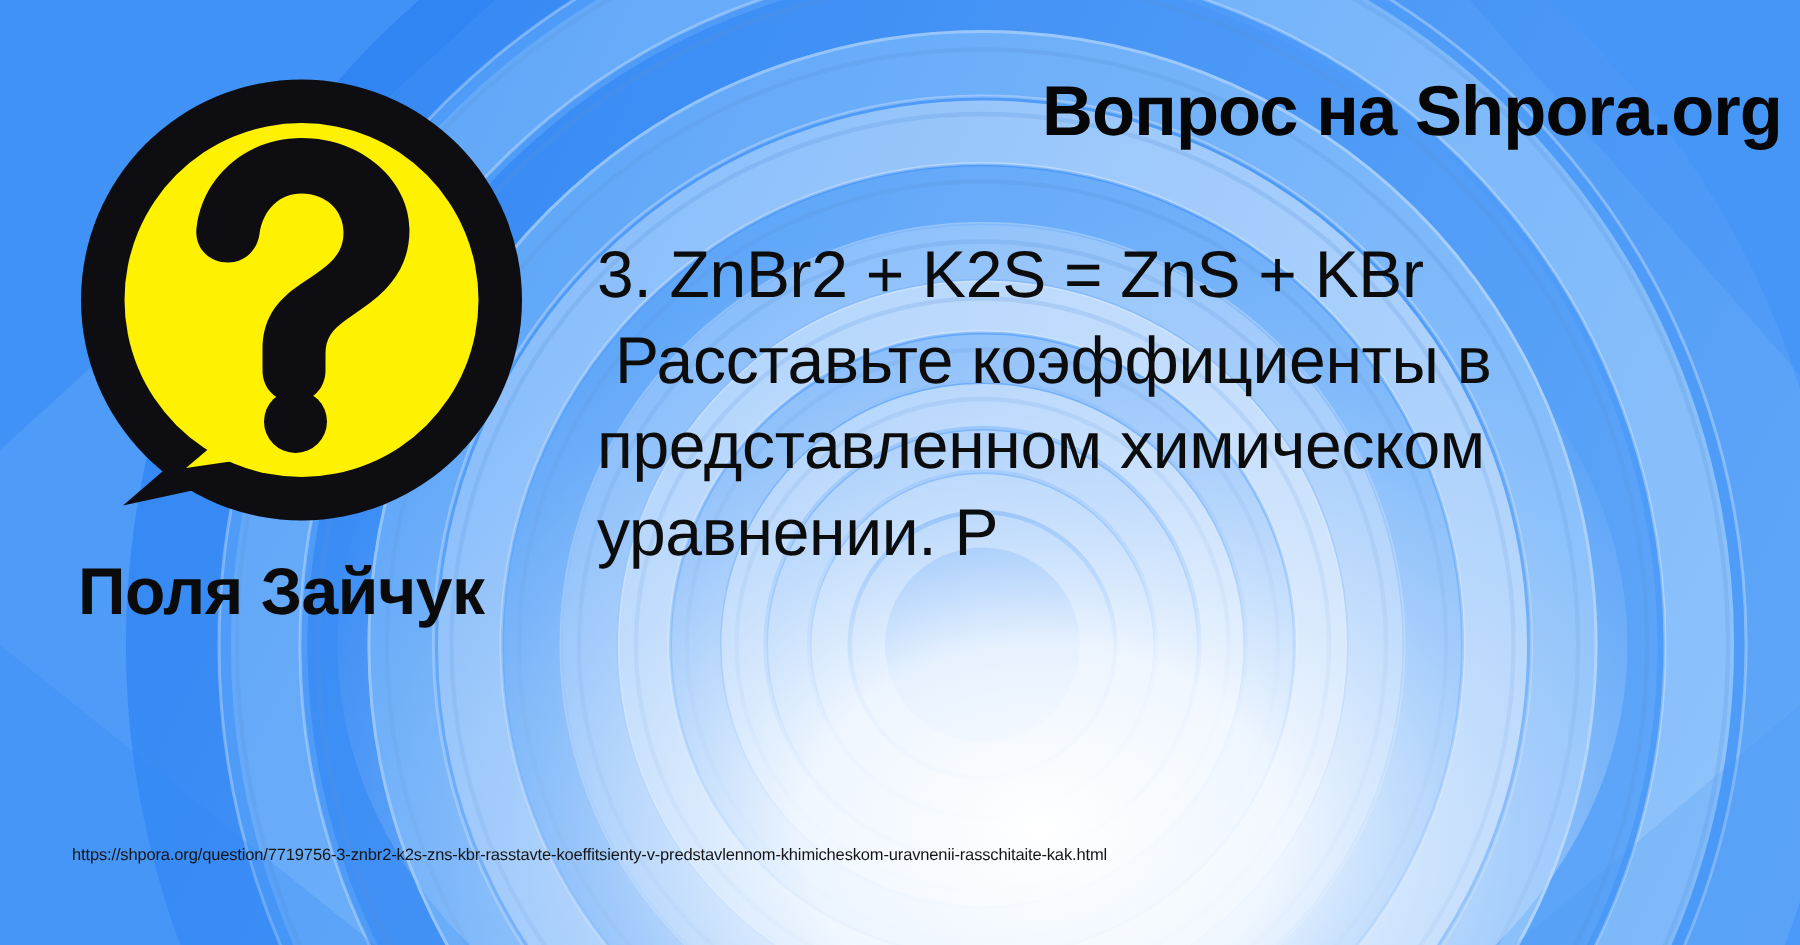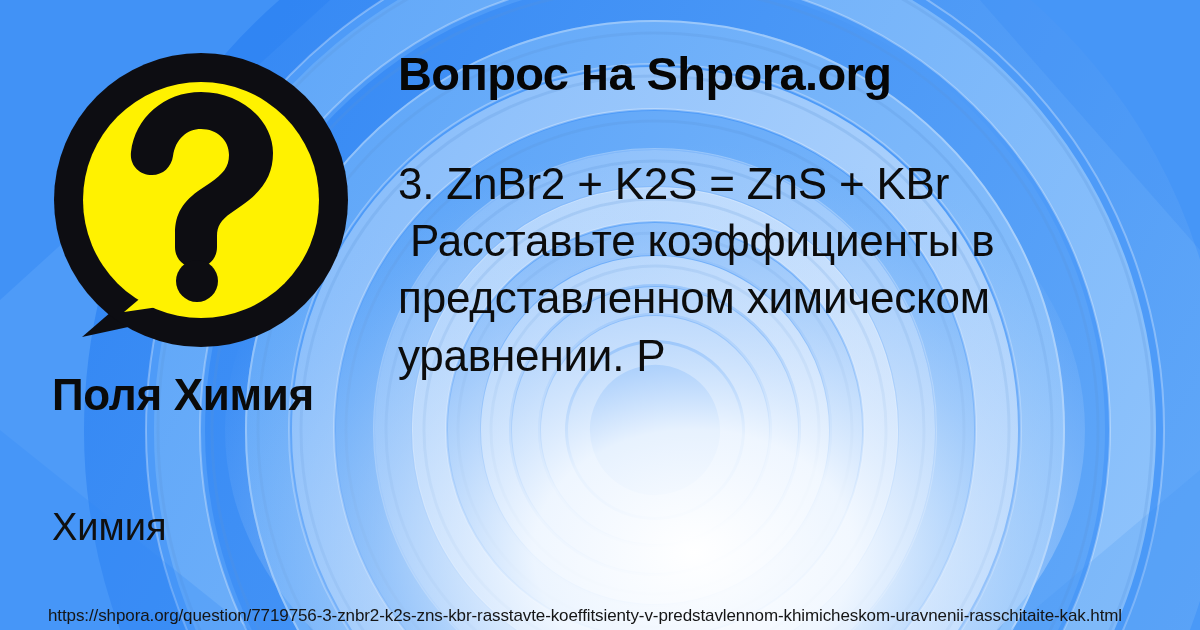--- a/index.html
+++ b/index.html
@@ -77,40 +77,41 @@
   .title {
     position: absolute;
     left: 398px;
     top: 48px;
     width: 790px;
     font-size: 47px;
     font-weight: bold;
     line-height: 1.1;
     color: #060606;
     letter-spacing: -0.6px;
+    text-align: right;
   }
   .question {
     position: absolute;
     left: 398px;
     top: 155px;
     width: 800px;
     font-size: 44px;
     font-weight: normal;
     line-height: 1.30;
     color: #0c0c0c;
     letter-spacing: -0.2px;
     white-space: pre-wrap;
   }
 
   
   .url {
     position: absolute;
     left: 48px;
-    top: 606px;
-    font-size: 17px;
+    top: 564px;
+    font-size: 11px;
     font-weight: normal;
     color: #151515;
     white-space: nowrap;
     letter-spacing: -0.1px;
   }
 </style>
 </head>
 <body>
 
 <div class="card">
@@ -230,19 +231,18 @@
         <circle cx="151" cy="241" r="21"></circle>
       </g>
     </svg>
   </div>
 
   <div class="title">Вопрос на Shpora.org</div>
 
   <div class="question">3. ZnBr2 + K2S = ZnS + KBr
  Расставьте коэффициенты в представленном химическом уравнении. Р</div>
 
-  <div class="author">Поля Химия</div>
-
-  <div class="subject">Химия</div>
+  <div class="author">Поля Зайчук</div>
+
 
   <div class="url">https://shpora.org/question/7719756-3-znbr2-k2s-zns-kbr-rasstavte-koeffitsienty-v-predstavlennom-khimicheskom-uravnenii-rasschitaite-kak.html</div>
 
 </div>
 
 </body></html>

